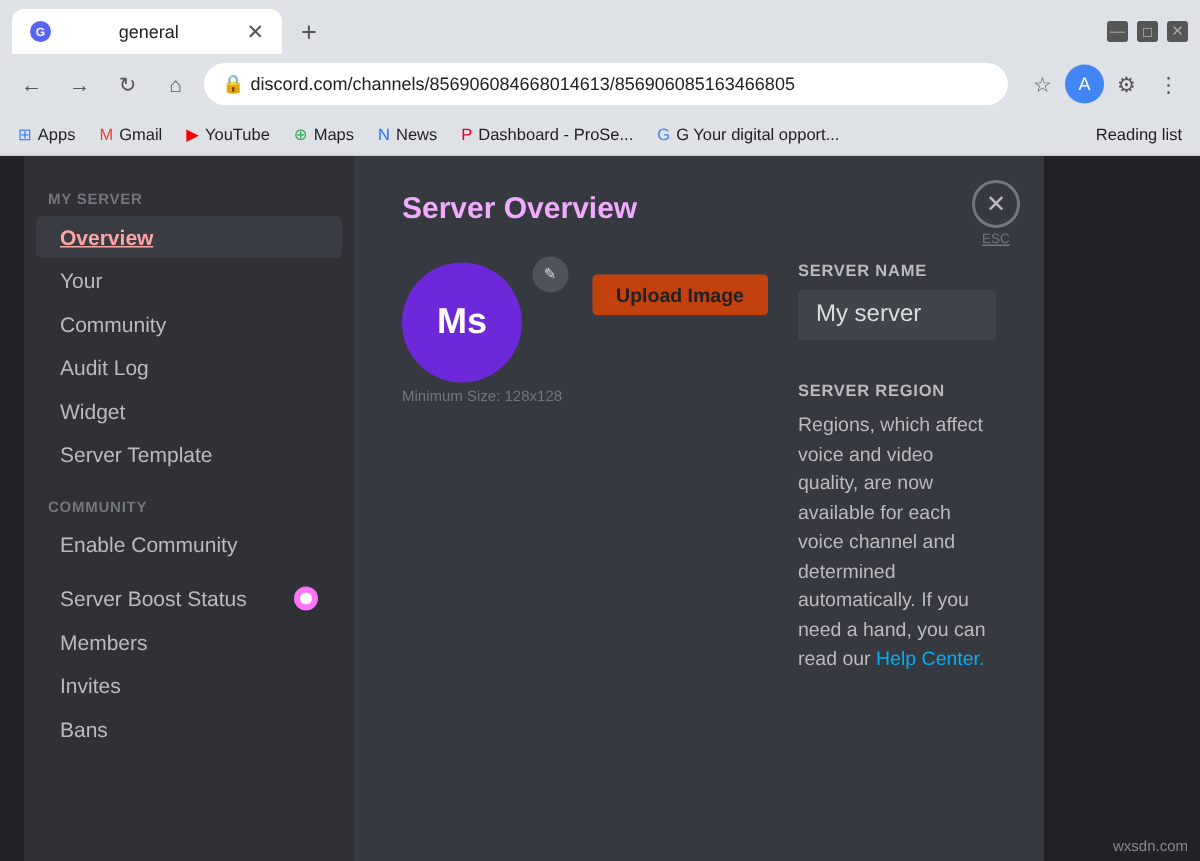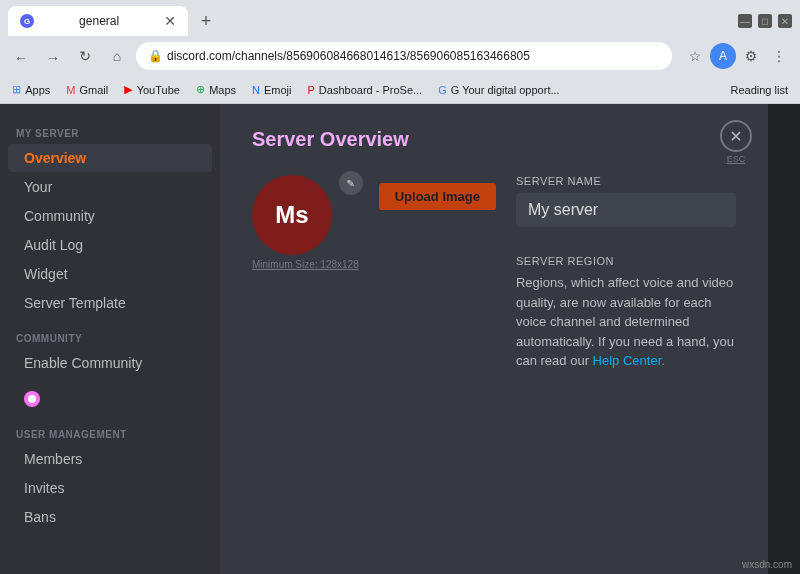--- a/index.html
+++ b/index.html
@@ -17,46 +17,46 @@
     .address-bar { display: flex; align-items: center; background: #dee1e6; padding: 4px 8px; height: 40px; gap: 6px; }
     .nav-btn { width: 26px; height: 26px; border-radius: 50%; display: flex; align-items: center; justify-content: center; color: #555; font-size: 14px; cursor: pointer; }
     .address-input { flex: 1; background: #fff; border: none; border-radius: 16px; padding: 4px 12px; font-size: 12px; color: #202124; height: 28px; display: flex; align-items: center; }
     .address-text { font-size: 12px; color: #202124; flex: 1; }
     .addr-icon { width: 26px; height: 26px; border-radius: 50%; display: flex; align-items: center; justify-content: center; color: #555; font-size: 14px; cursor: pointer; }
 
     .bookmarks-bar { display: flex; align-items: center; background: #dee1e6; padding: 2px 8px; height: 28px; gap: 8px; border-bottom: 1px solid #c8cbd0; }
     .bookmark-item { font-size: 11px; color: #202124; display: flex; align-items: center; gap: 4px; cursor: pointer; padding: 2px 4px; border-radius: 4px; }
 
     
-    .app-container { display: flex; width: 768px; height: 470px; background: #2f3136; }
+    .app-container { display: flex; width: 680px; height: 470px; background: #2f3136; margin-left: 16px; }
 
     
     .sidebar { width: 220px; background: #2f3136; padding: 16px 0; overflow-y: auto; flex-shrink: 0; }
     .sidebar-section-label { font-size: 10px; font-weight: 700; color: #72767d; text-transform: uppercase; padding: 8px 16px 4px; letter-spacing: 0.5px; }
     .sidebar-item { display: flex; align-items: center; padding: 6px 16px; font-size: 14px; color: #b9bbbe; cursor: pointer; border-radius: 4px; margin: 1px 8px; }
-    .sidebar-item.active { background: #393c43; color: #f97316; font-weight: 600; }
+    .sidebar-item.active { background: #393c43; color: #fca5a5; font-weight: 600; text-decoration: underline; }
     .boost-item { display: flex; align-items: center; justify-content: space-between; padding: 6px 16px; font-size: 14px; color: #b9bbbe; cursor: pointer; margin: 1px 8px; border-radius: 4px; }
     .boost-badge { background: #ff73fa; border-radius: 50%; width: 16px; height: 16px; display: flex; align-items: center; justify-content: center; }
     .boost-badge-inner { width: 8px; height: 8px; background: white; border-radius: 50%; }
 
     
     .main-content { flex: 1; background: #36393f; padding: 24px 32px; overflow-y: auto; position: relative; }
     .page-title { font-size: 20px; font-weight: 700; color: #f0abfc; margin-bottom: 24px; }
     .server-icon-section { display: flex; align-items: flex-start; gap: 20px; margin-bottom: 8px; }
     .server-avatar-container { position: relative; flex-shrink: 0; }
     .server-avatar { width: 80px; height: 80px; border-radius: 50%; background: #7c84d6; display: flex; align-items: center; justify-content: center; font-size: 24px; font-weight: 700; color: #fff; }
     .avatar-edit-btn { position: absolute; top: -4px; right: -4px; width: 24px; height: 24px; background: #4f545c; border-radius: 50%; display: flex; align-items: center; justify-content: center; cursor: pointer; }
-    .avatar-min-size { font-size: 10px; color: #72767d; text-align: center; margin-top: 4px; text-decoration: underline; }
+    .avatar-min-size { font-size: 10px; color: #72767d; text-align: center; margin-top: 4px; }
     .avatar-info { display: flex; flex-direction: column; gap: 8px; padding-top: 8px; }
     .avatar-info-text { font-size: 13px; color: #dcddde; }
     .upload-btn { background: #c2410c; color: #202124; border: none; border-radius: 3px; padding: 6px 16px; font-size: 13px; font-weight: 700; cursor: pointer; width: fit-content; }
 
     
     .field-section { margin-bottom: 16px; }
-    .field-label { font-size: 11px; font-weight: 400; color: #b9bbbe; text-transform: uppercase; letter-spacing: 0.5px; margin-bottom: 6px; }
+    .field-label { font-size: 11px; font-weight: 700; color: #b9bbbe; text-transform: uppercase; letter-spacing: 0.5px; margin-bottom: 6px; }
     .text-input { background: #40444b; border: none; border-radius: 3px; padding: 8px 12px; font-size: 16px; color: #dcddde; width: 100%; outline: none; }
     .region-text { font-size: 13px; color: #b9bbbe; line-height: 1.5; }
     .region-link { color: #00b0f4; cursor: pointer; }
 
     
     .watermark { position: fixed; bottom: 4px; right: 8px; font-size: 10px; color: #888; }
   </style>
 </head>
 <body>
 
@@ -110,21 +110,21 @@
     <div class="bookmark-item">
       <span style="font-size:11px;color:#ff0000;">▶</span>
       <span>YouTube</span>
     </div>
     <div class="bookmark-item">
       <span style="font-size:11px;color:#34a853;">⊕</span>
       <span>Maps</span>
     </div>
     <div class="bookmark-item">
       <span style="font-size:11px;color:#1a73e8;">N</span>
-      <span>Emoji</span>
+      <span>News</span>
     </div>
     <div class="bookmark-item">
       <span style="font-size:11px;color:#e60023;">P</span>
       <span>Dashboard - ProSe...</span>
     </div>
     <div class="bookmark-item">
       <span style="font-size:11px;color:#4285f4;">G</span>
       <span>G Your digital opport...</span>
     </div>
     <div style="margin-left:auto;">
@@ -158,26 +158,26 @@
     <div class="sidebar-item">
       <span>Server Template</span>
     </div>
 
     <div class="sidebar-section-label" style="margin-top:8px;">COMMUNITY</div>
     <div class="sidebar-item">
       <span>Enable Community</span>
     </div>
 
     <div class="boost-item" style="margin-top:8px;">
+      <span>Server Boost Status</span>
       <div class="boost-badge">
         <div class="boost-badge-inner"></div>
       </div>
     </div>
 
-    <div class="sidebar-section-label" style="margin-top:8px;">USER MANAGEMENT</div>
     <div class="sidebar-item">
       <span>Members</span>
     </div>
     <div class="sidebar-item">
       <span>Invites</span>
     </div>
     <div class="sidebar-item">
       <span>Bans</span>
     </div>
 
@@ -189,21 +189,21 @@
       <div style="width:32px;height:32px;border-radius:50%;border:2px solid #72767d;display:flex;align-items:center;justify-content:center;color:#b9bbbe;font-size:16px;">
         <span>✕</span>
       </div>
       <span style="font-size:9px;color:#72767d;margin-top:2px;text-decoration:underline;">ESC</span>
     </div>
 
     <div class="page-title">Server Overview</div>
 
     <div class="server-icon-section">
       <div class="server-avatar-container">
-        <div class="server-avatar" style="background:#7f1d1d;">Ms</div>
+        <div class="server-avatar" style="background:#6d28d9;">Ms</div>
         <div class="avatar-edit-btn">
           <span style="color:#dcddde;font-size:10px;">✎</span>
         </div>
         <div class="avatar-min-size">Minimum Size: 128x128</div>
       </div>
       <div class="avatar-info">
         <button class="upload-btn">Upload Image</button>
       </div>
 
       <div style="flex:1;display:flex;flex-direction:column;gap:12px;">

